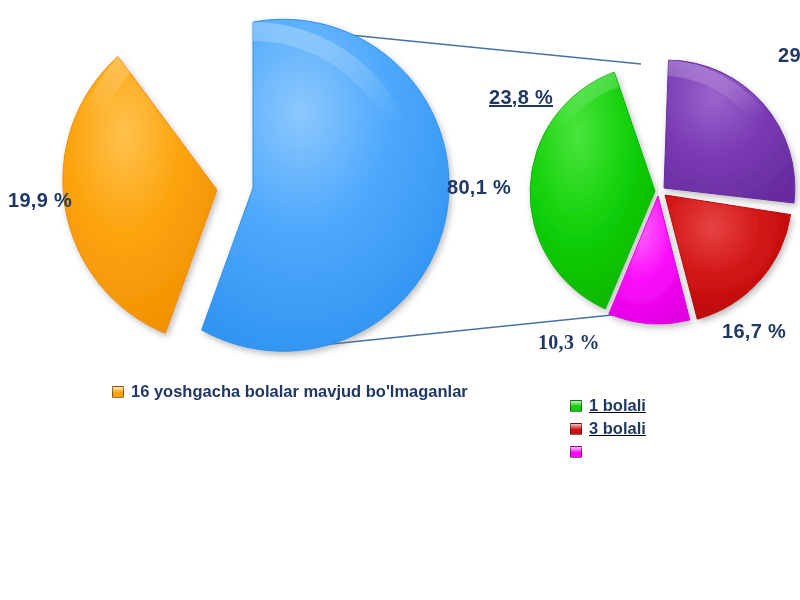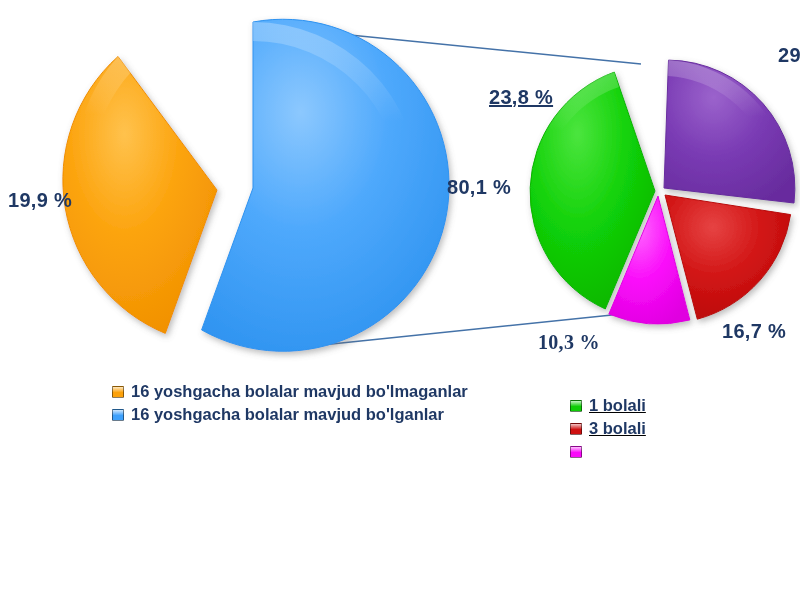--- a/index.html
+++ b/index.html
@@ -138,24 +138,20 @@
   <div class="pct-label" style="left:489px; top:86px;text-decoration:underline;">23,8 %</div>
   <div class="pct-label" style="left:722px; top:320px;">16,7 %</div>
   <div class="pct-label" style="left:538px; top:331px;font-family:Liberation Serif, serif;">10,3 %</div>
 
   
   <div class="legend" id="legend-left">
     <div class="legend-row">
       <span class="legend-swatch" style="background: linear-gradient(rgba(255, 255, 255, 0.75) 0%, rgb(252, 161, 10) 55%, rgb(252, 161, 10) 100%) rgb(252, 161, 10);"></span>
       <span class="legend-text">16 yoshgacha bolalar mavjud bo'lmaganlar</span>
     </div>
-    <div class="legend-row">
-      <span class="legend-swatch" style="background: linear-gradient(rgba(255, 255, 255, 0.75) 0%, rgb(61, 160, 252) 55%, rgb(61, 160, 252) 100%) rgb(61, 160, 252);"></span>
-      <span class="legend-text">16 yoshgacha bolalar mavjud bo'lganlar</span>
-    </div>
   </div>
 
   <div class="legend" id="legend-right">
     <div class="legend-row">
       <span class="legend-swatch" style="background: linear-gradient(rgba(255, 255, 255, 0.75) 0%, rgb(16, 205, 7) 55%, rgb(16, 205, 7) 100%) rgb(16, 205, 7);"></span>
       <span class="legend-text">1 bolali</span>
     </div>
     <div class="legend-row">
       <span class="legend-swatch" style="background: linear-gradient(rgba(255, 255, 255, 0.75) 0%, rgb(207, 17, 17) 55%, rgb(207, 17, 17) 100%) rgb(207, 17, 17);"></span>
       <span class="legend-text">3 bolali</span>

